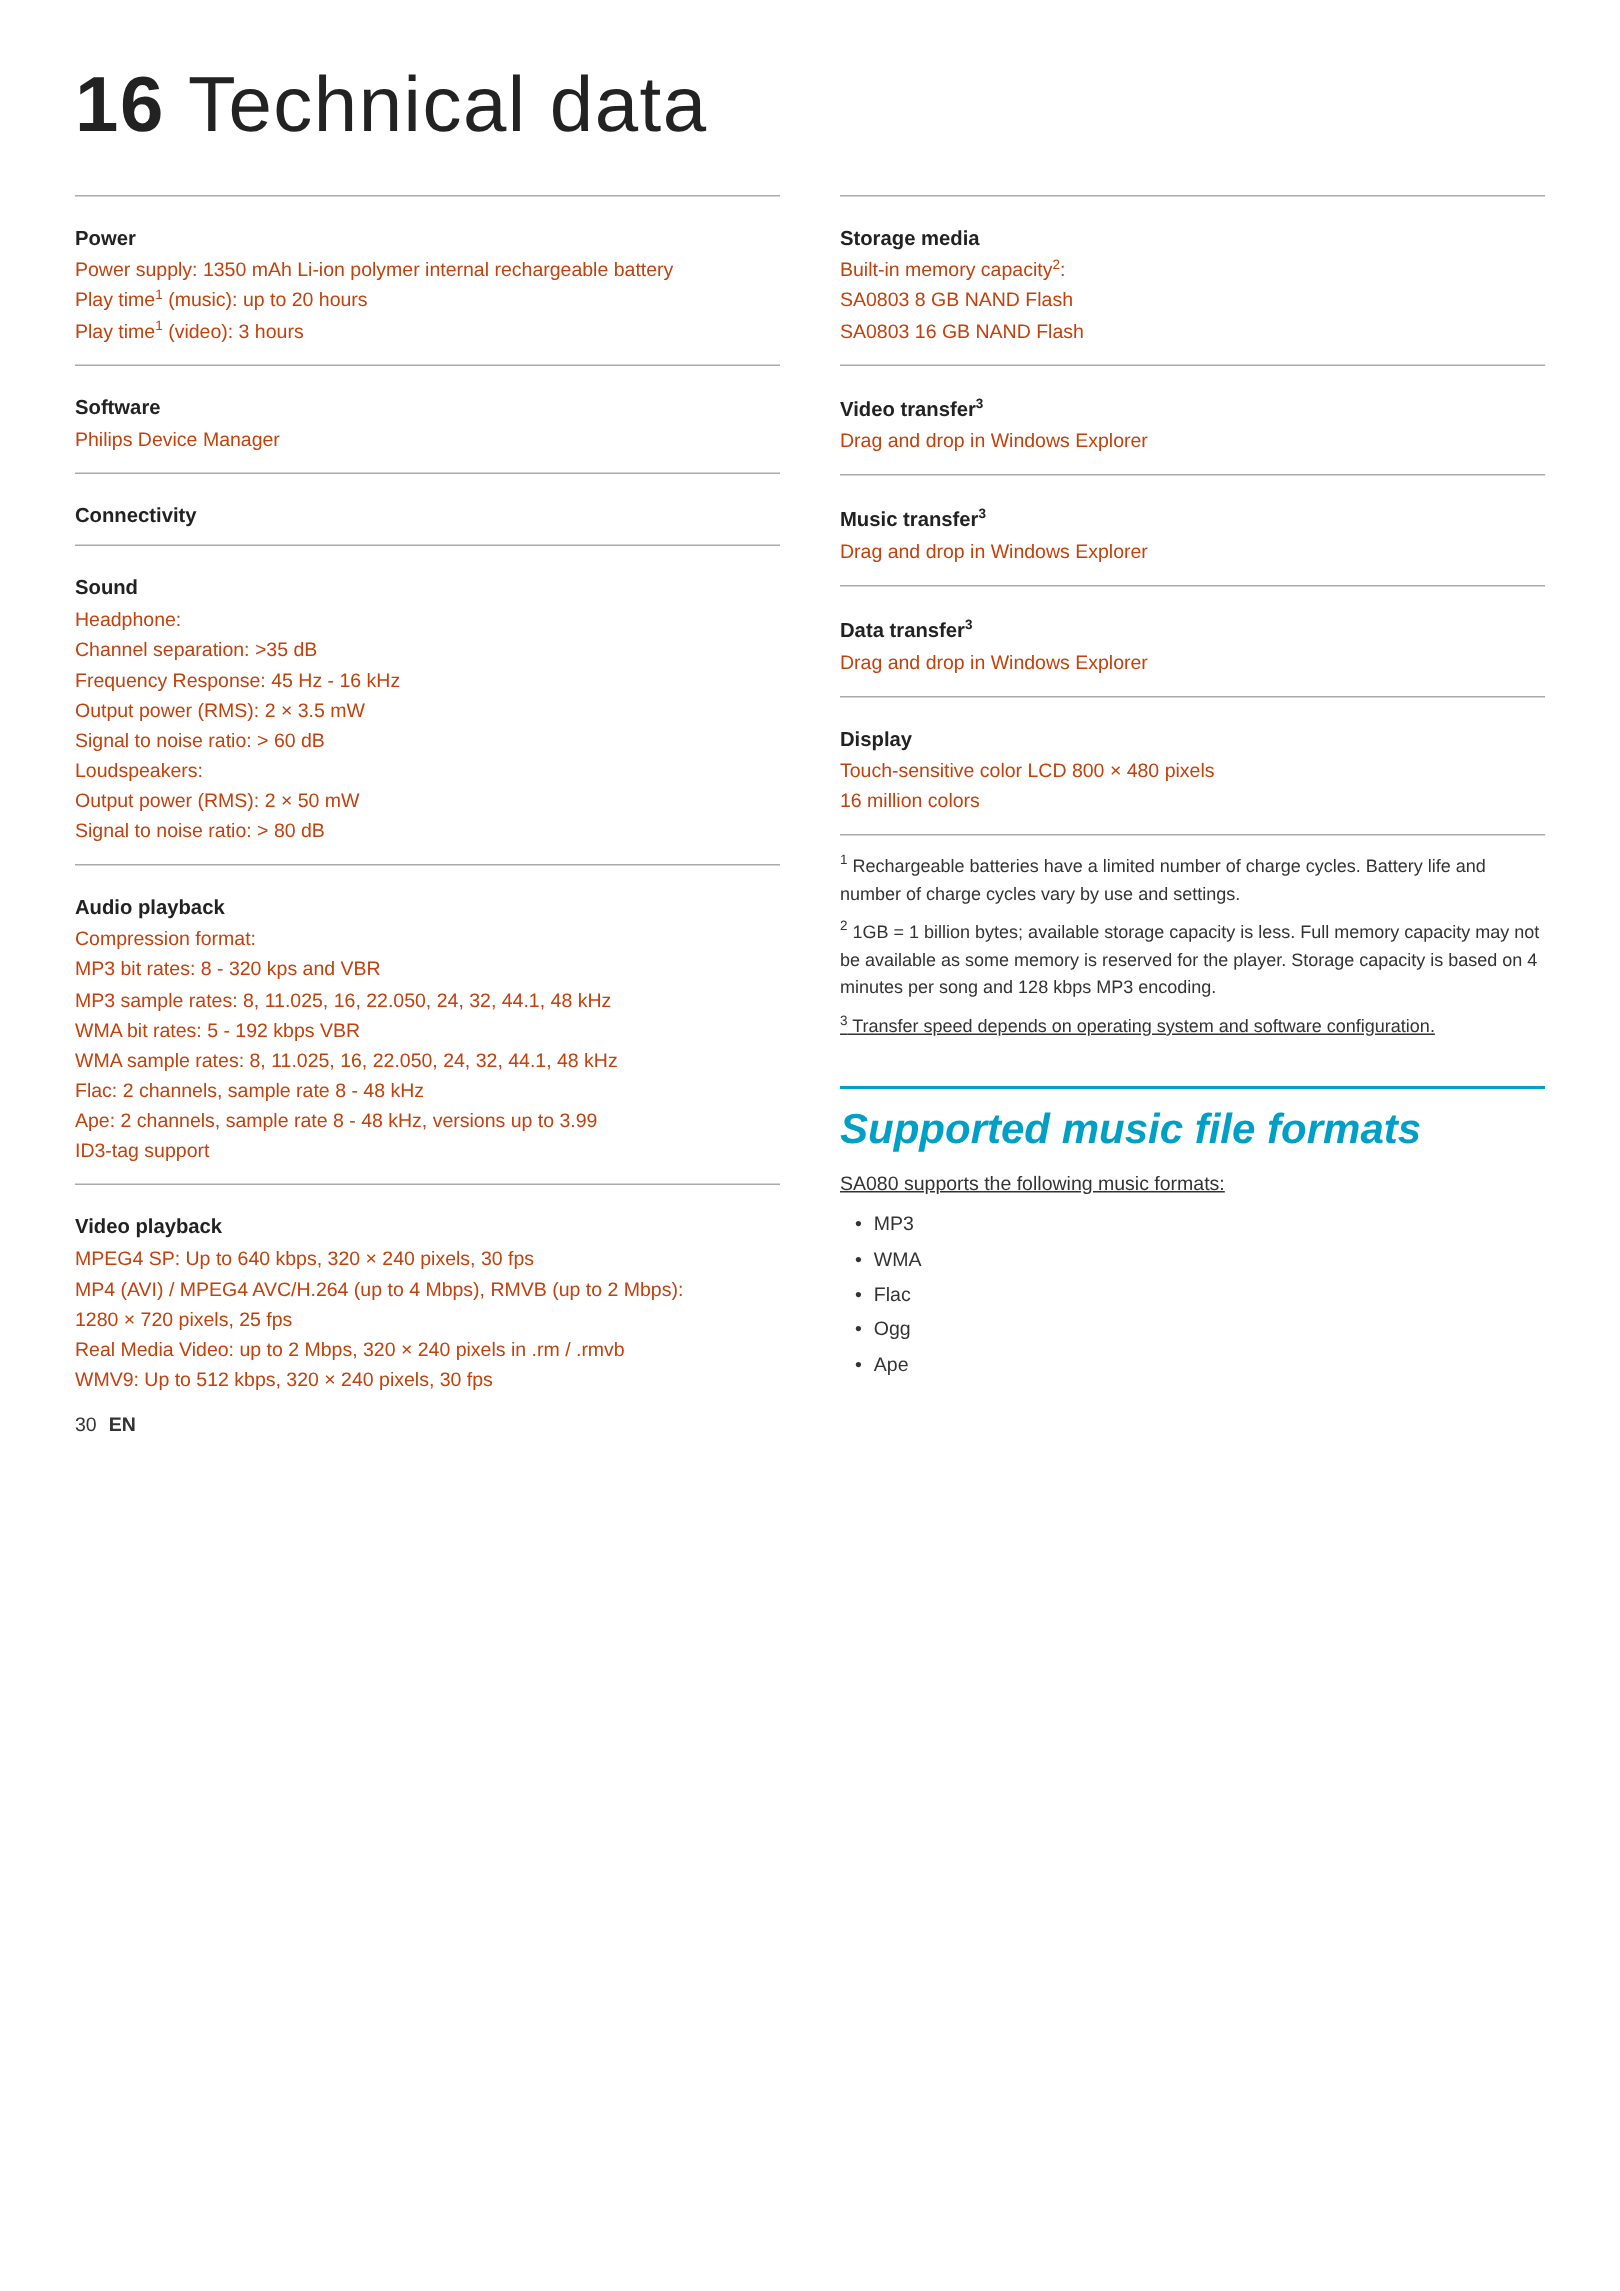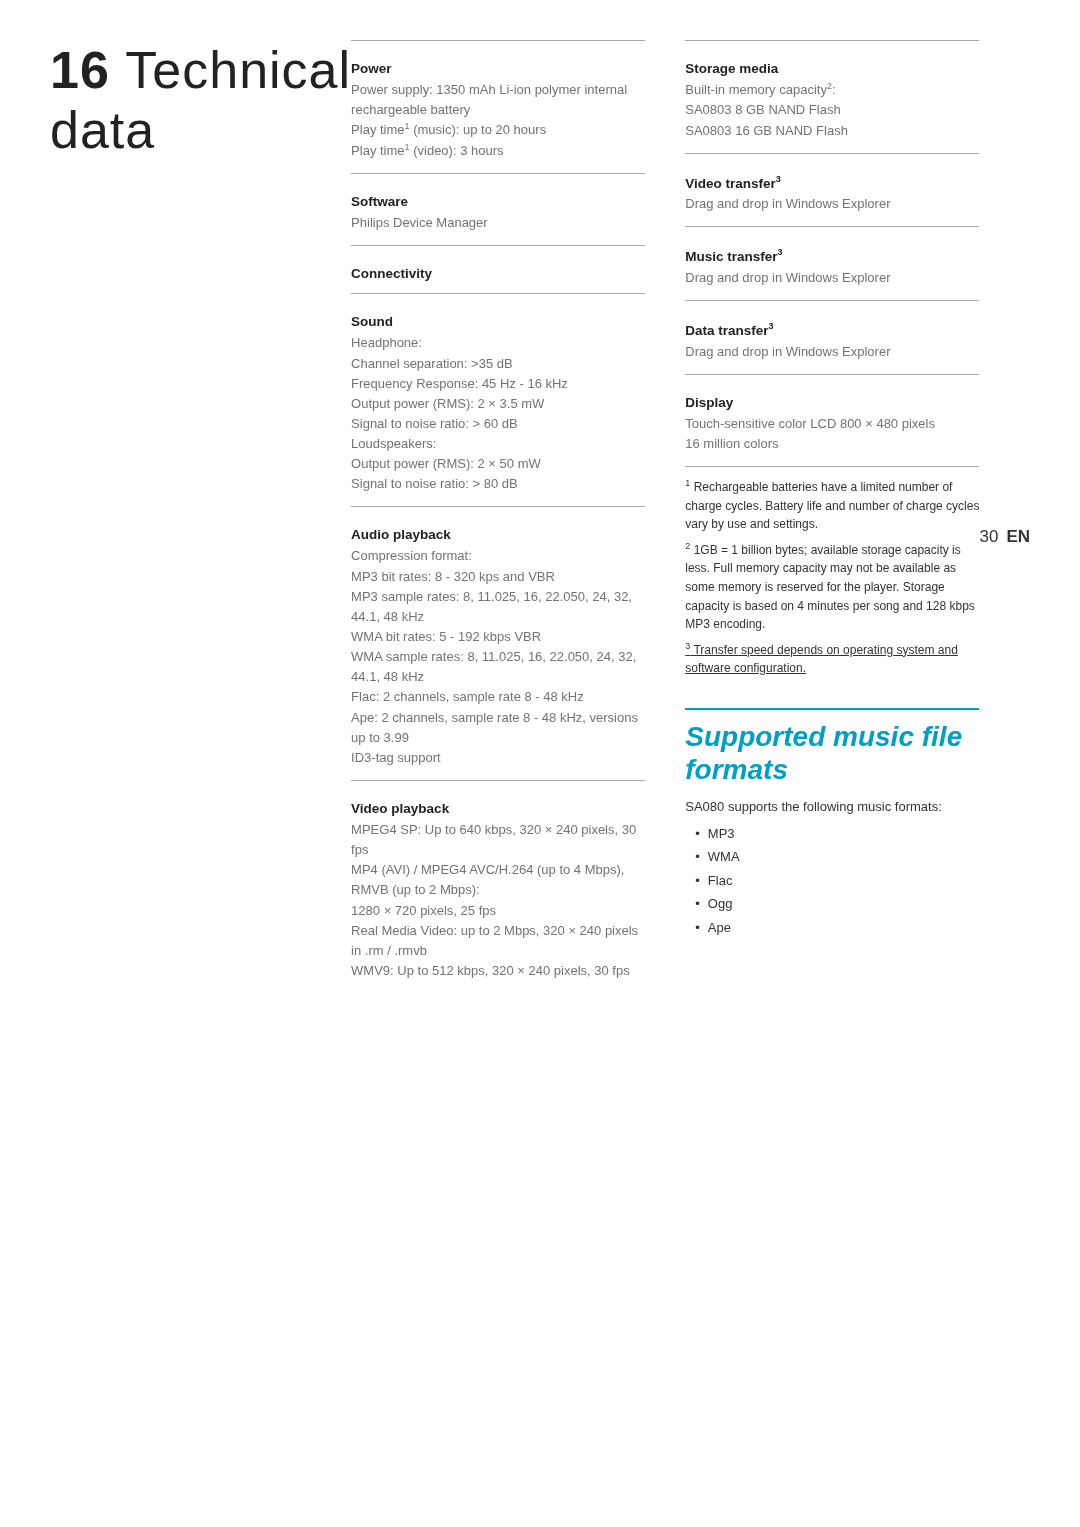--- a/index.html
+++ b/index.html
@@ -13,21 +13,21 @@
       font-family: Arial, Helvetica, sans-serif;
       font-size: 13px;
       color: #222222;
       width: 1080px;
       min-height: 1527px;
       padding: 40px 50px 40px 50px;
     }
 
     .page-container {
       display: flex;
-      flex-direction: row;
+      flex-direction: column;
       width: 100%;
     }
 
     .chapter-title {
       font-size: 52px;
       font-weight: 300;
       color: #222222;
       letter-spacing: 1px;
       margin-bottom: 30px;
       border-bottom: none;
@@ -61,21 +61,21 @@
 
     .section-header {
       font-weight: bold;
       font-size: 13.5px;
       margin-bottom: 4px;
     }
 
     .section-body {
       font-size: 13px;
       line-height: 1.55;
-      color: #737373;
+      color: #c2410c;
     }
 
     .footnotes-area {
       margin-top: 12px;
       font-size: 12px;
       line-height: 1.55;
       color: #333333;
       border-top: 1px solid #aaaaaa;
       padding-top: 10px;
     }
@@ -96,41 +96,41 @@
       padding-top: 10px;
       margin-bottom: 12px;
       line-height: 1.2;
       font-style: italic;
     }
 
     .supported-intro {
       font-size: 13px;
       margin-bottom: 8px;
       color: #333333;
+      text-decoration: underline;
     }
 
     .bullet-list {
       list-style: none;
       padding-left: 10px;
     }
 
     .bullet-list li {
       font-size: 13px;
       color: #333333;
       line-height: 1.8;
     }
 
     .bullet-list li::before {
       content: "•";
       margin-right: 8px;
     }
 
     .page-footer {
-      margin-top: 40px;
-      font-size: 17px;
+      font-size: 13px;
       color: #333333;
       display: flex;
       align-items: center;
       gap: 8px;
     }
 
     .page-number {
       font-weight: normal;
     }
 

